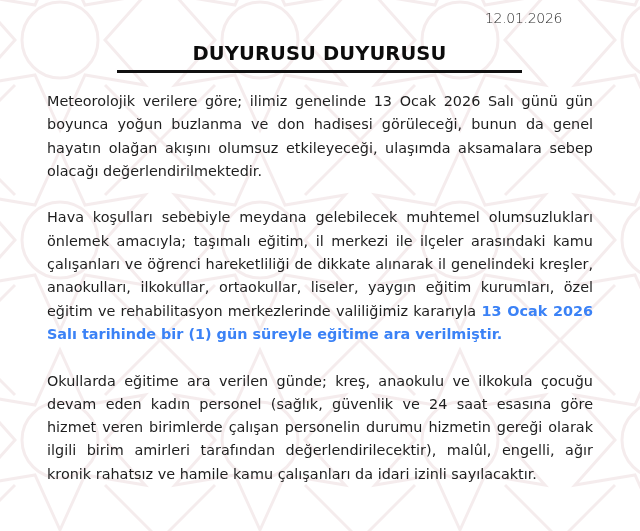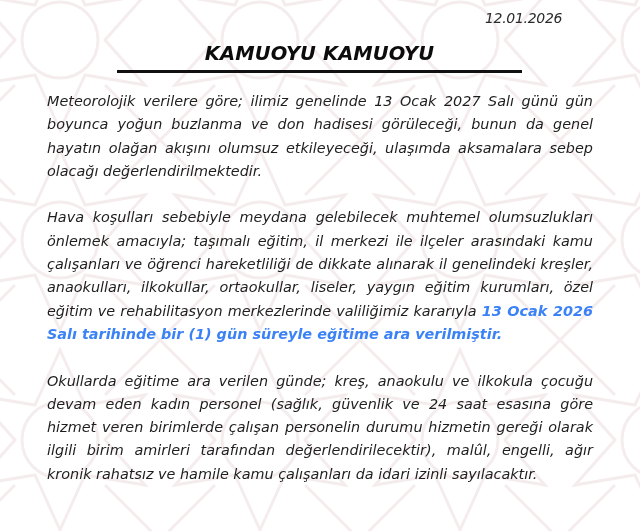--- a/index.html
+++ b/index.html
@@ -19,21 +19,20 @@
       position: absolute;
       left: 0; top: 0;
       width: 640px; height: 531px;
       z-index: 0;
     }
     .page {
       position: absolute;
       left: 0; top: 0;
       width: 640px; height: 446px;
       z-index: 1;
-      font-style: italic;
     }
     .date {
       position: absolute;
       top: 10px;
       left: 485px;
       width: 80px;
       font-size: 14px;
       font-weight: 300;
       letter-spacing: -0.3px;
       color: #2a2a2a;
@@ -92,21 +91,21 @@
         <line x1="200" y1="200" x2="145" y2="145"></line>
       </g>
     </pattern>
   </defs>
   <rect width="640" height="531" fill="#ffffff"></rect>
   <rect width="640" height="531" fill="url(#star)" opacity="0.85"></rect>
 </svg>
 
 <div class="page">
   <div class="date">12.01.2026</div>
-  <div class="title">KAMUOYU KAMUOYU</div>
+  <div class="title">DUYURUSU DUYURUSU</div>
   <div class="title-rule"></div>
 
   <div class="body-text">
-    <p>Meteorolojik verilere göre; ilimiz genelinde 13 Ocak 2027 Salı günü gün boyunca yoğun buzlanma ve don hadisesi görüleceği, bunun da genel hayatın olağan akışını olumsuz etkileyeceği, ulaşımda aksamalara sebep olacağı değerlendirilmektedir.</p>
+    <p>Meteorolojik verilere göre; ilimiz genelinde 13 Ocak 2026 Salı günü gün boyunca yoğun buzlanma ve don hadisesi görüleceği, bunun da genel hayatın olağan akışını olumsuz etkileyeceği, ulaşımda aksamalara sebep olacağı değerlendirilmektedir.</p>
     <p><span>Hava koşulları sebebiyle meydana gelebilecek muhtemel olumsuzlukları önlemek amacıyla; taşımalı eğitim, il merkezi ile ilçeler arasındaki kamu çalışanları ve öğrenci hareketliliği de dikkate alınarak il genelindeki kreşler, anaokulları, ilkokullar, ortaokullar, liseler, yaygın eğitim kurumları, özel eğitim ve rehabilitasyon merkezlerinde valiliğimiz kararıyla </span><span class="strong">13 Ocak 2026 Salı tarihinde bir (1) gün süreyle eğitime ara verilmiştir.</span></p>
     <p>Okullarda eğitime ara verilen günde; kreş, anaokulu ve ilkokula çocuğu devam eden kadın personel (sağlık, güvenlik ve 24 saat esasına göre hizmet veren birimlerde çalışan personelin durumu hizmetin gereği olarak ilgili birim amirleri tarafından değerlendirilecektir), malûl, engelli, ağır kronik rahatsız ve hamile kamu çalışanları da idari izinli sayılacaktır.</p>
   </div>
 </div>
 
 </body></html>

